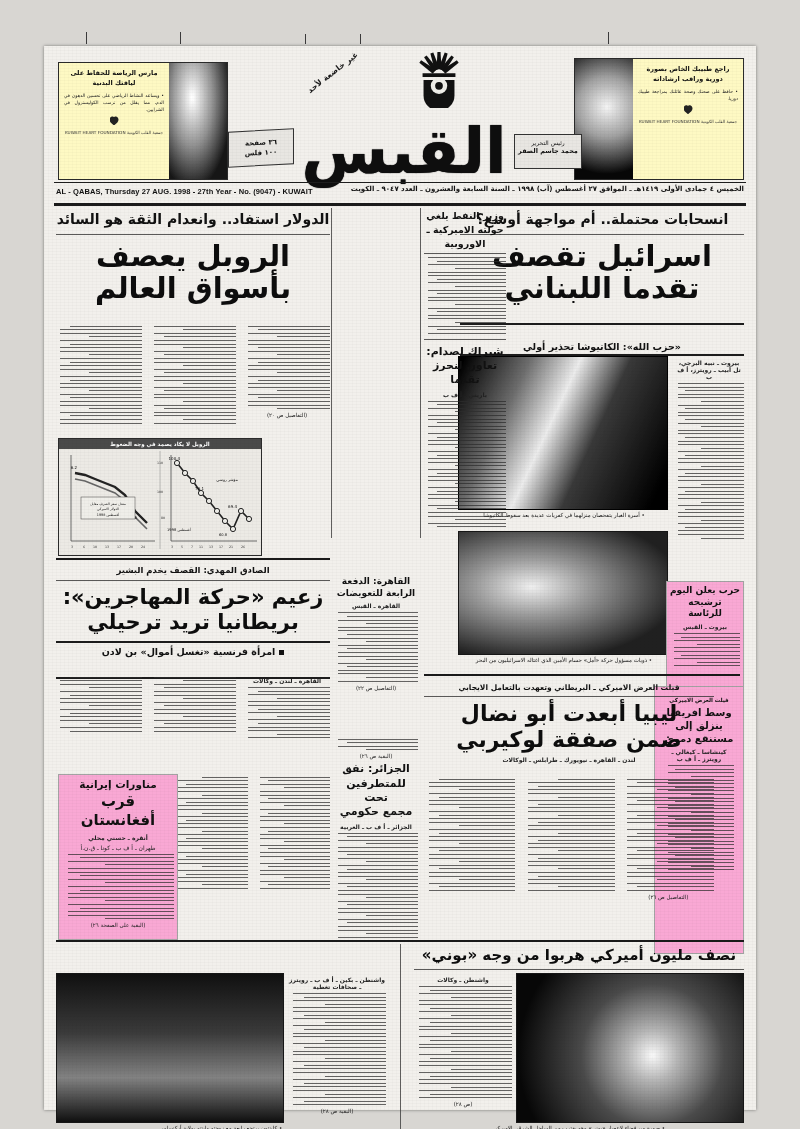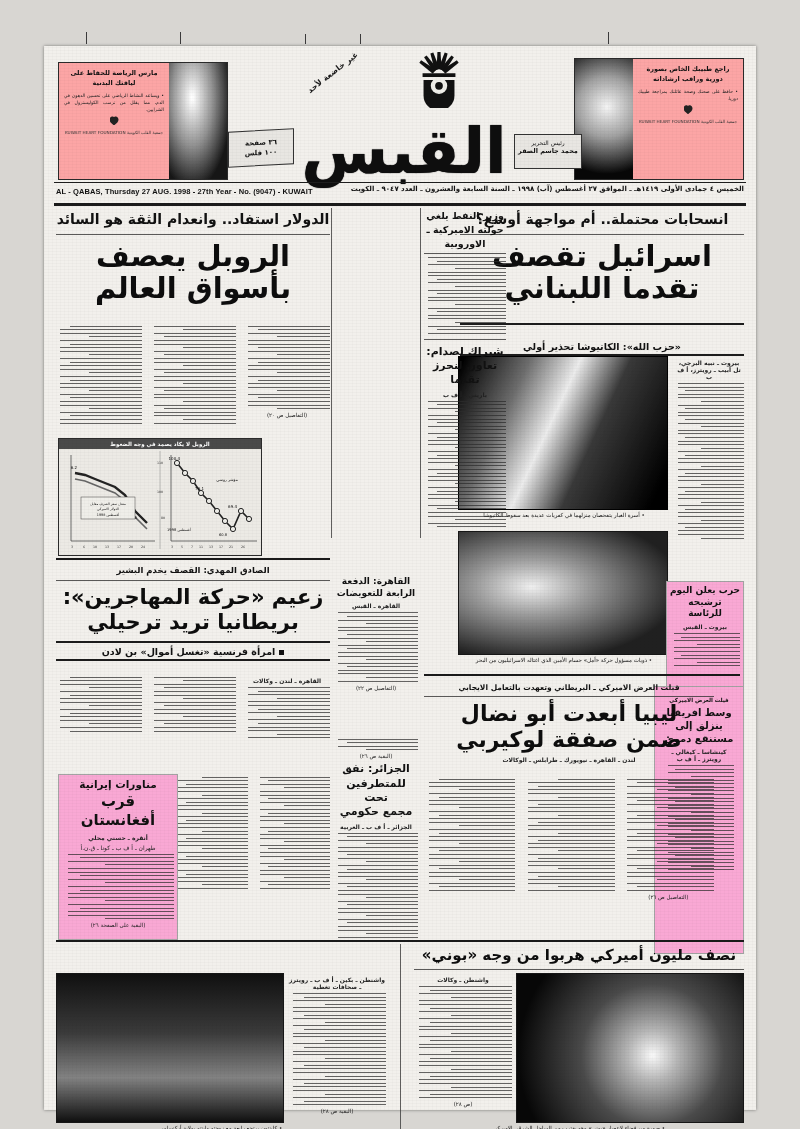--- a/index.html
+++ b/index.html
@@ -20,21 +20,21 @@
     background-image:
       repeating-linear-gradient(0deg,rgba(0,0,0,.035) 0 1px,transparent 1px 3px),
       repeating-linear-gradient(90deg,rgba(0,0,0,.025) 0 1px,transparent 1px 4px);
     mix-blend-mode:multiply;opacity:.55;
   }
   
   .cropmark{position:absolute;background:#3a3a3a;}
   
   .masthead{position:absolute;left:0;top:0;width:712px;height:140px;}
   .ad-box{
-    position:absolute;border:1px solid #2a2a2a;background:#fca5a5;
+    position:absolute;border:1px solid #2a2a2a;background:#fef9c3;
     display:flex;overflow:hidden;
   }
   .ad-left{left:14px;top:16px;width:168px;height:116px;}
   .ad-right{left:530px;top:12px;width:168px;height:120px;}
   .ad-photo{
     width:58px;flex:0 0 58px;
     background:
       radial-gradient(ellipse at 40% 30%,#e9e9e9 0%,#8d8d8d 42%,#2b2b2b 80%),
       linear-gradient(150deg,#1a1a1a,#777 50%,#111);
     filter:contrast(1.25);
@@ -589,21 +589,21 @@
 
     <div style="position:absolute;left:12px;top:518px;width:274px;">
       <div class="kicker" style="font-size:8.5px;letter-spacing:.5px;">الصادق المهدي: القصف يخدم البشير</div>
       <div class="rule-h" style="position:relative;margin:3px 0 4px;height:1px;background:#333;"></div>
       <div class="hl-lg">زعيم «حركة المهاجرين»:</div>
       <div class="hl-lg">بريطانيا تريد ترحيلي</div>
     </div>
 
     <div style="position:absolute;left:12px;top:595px;width:274px;">
       <div class="rule-h2" style="position:relative;width:100%;"></div>
-      <div class="subbar" style="padding:3px 0 2px;">
+      <div class="subbar" style="padding:3px 0 20px;">
         <span class="bullet"></span><span>امرأة فرنسية «تغسل أموال» بن لادن</span>
       </div>
       <div class="rule-h2" style="position:relative;width:100%;"></div>
     </div>
 
     <div style="position:absolute;left:12px;top:628px;width:274px;display:flex;gap:8px;">
       <div style="flex:1;" class="body-txt">
         <div class="byline">القاهرة ـ لندن ـ وكالات</div>
         <div class="ln x"></div>
           <div class="ln m"></div>

